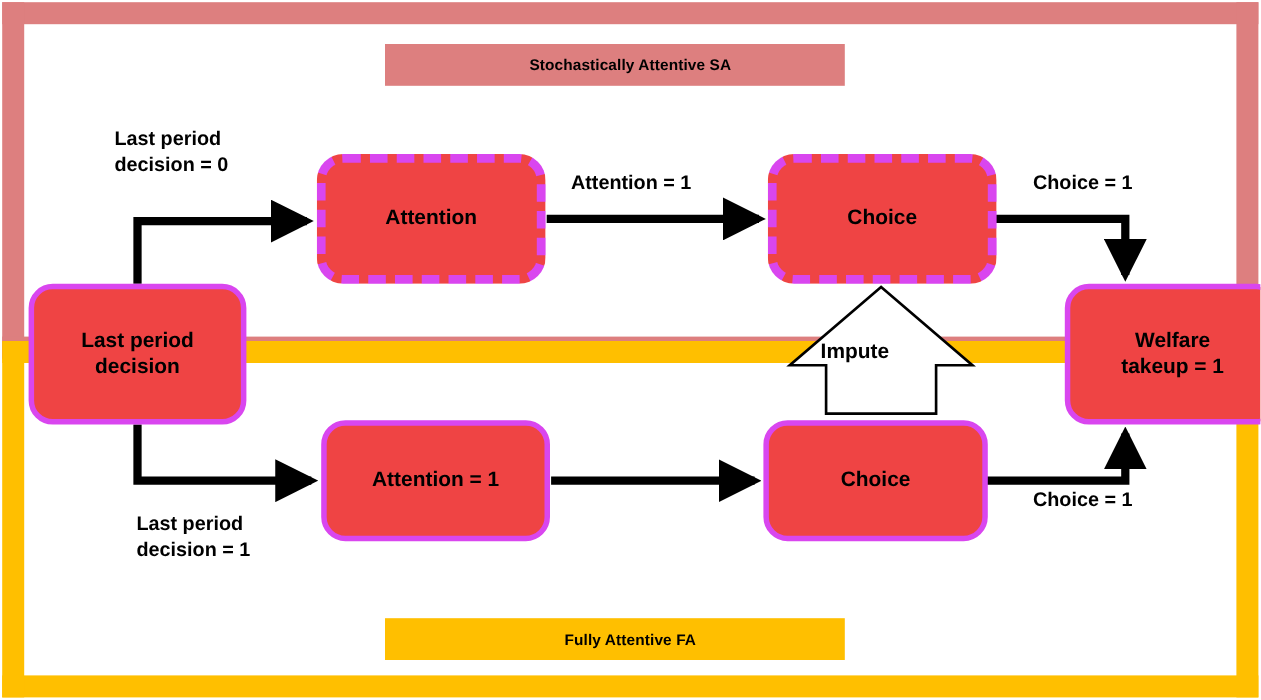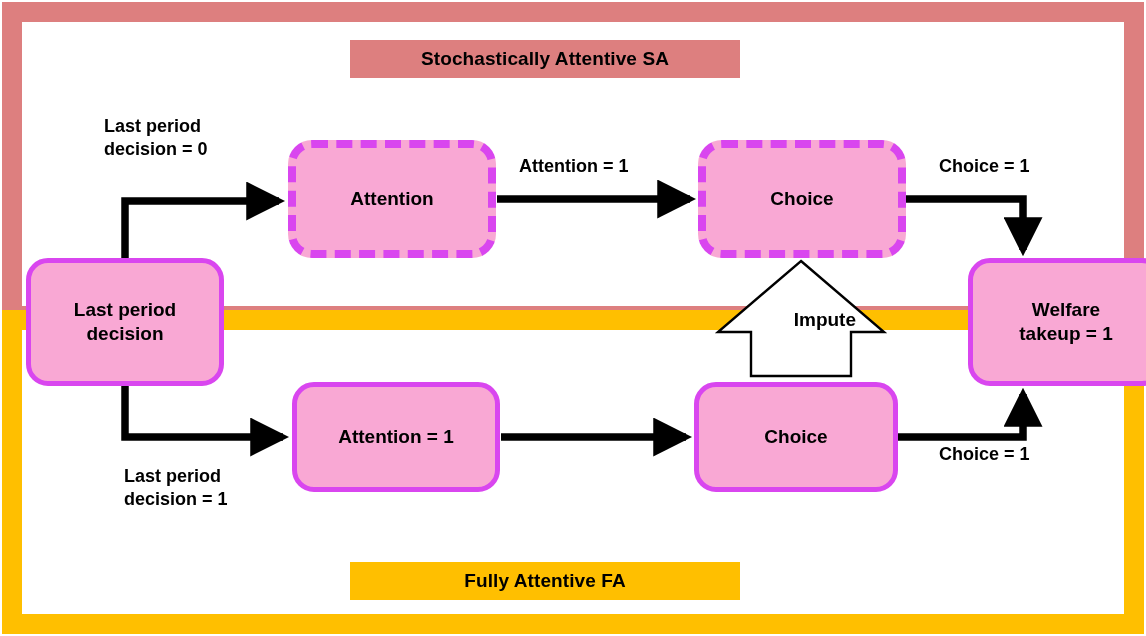--- a/index.html
+++ b/index.html
@@ -10,26 +10,26 @@
   .frame{position:absolute;box-sizing:border-box;}
   #sa-frame{left:2px;top:2px;width:1142px;height:324px;
             border:20px solid var(--sa);border-bottom:none;background:transparent;}
   #sa-band{position:absolute;left:2px;top:306px;width:1142px;height:20px;background:var(--sa);}
   #fa-frame{left:2px;top:310px;width:1142px;height:324px;
             border:20px solid var(--fa);border-top:none;background:transparent;}
   #fa-band{position:absolute;left:2px;top:310px;width:1142px;height:20px;background:var(--fa);}
 
   
   .banner{position:absolute;display:flex;align-items:center;justify-content:center;
-          font-weight:bold;font-size:19px;color:#000;letter-spacing:.1px;}
+          font-weight:bold;font-size:14px;color:#000;letter-spacing:.1px;padding-left:28px;}
   #banner-sa{left:350px;top:40px;width:390px;height:38px;background:var(--sa);}
   #banner-fa{left:350px;top:562px;width:390px;height:38px;background:var(--fa);text-align:center;}
 
   
-  .node{position:absolute;box-sizing:border-box;background:#f9a8d4;
+  .node{position:absolute;box-sizing:border-box;background:#ef4444;
         display:flex;align-items:center;justify-content:center;text-align:center;
         font-weight:bold;font-size:19px;color:#000;line-height:1.25;
         border:5px solid #d946ef;border-radius:22px;}
   .node.dashed{border-style:dashed;border-width:8px;border-radius:24px;}
 
   #n-last      {left:26px;  top:258px; width:198px;height:128px;}
   #n-att-sa    {left:288px; top:140px; width:208px;height:118px;}
   #n-choice-sa {left:698px; top:140px; width:208px;height:118px;}
   #n-welfare   {left:926px; top:258px; width:196px;height:128px;}
   #n-att-fa    {left:292px; top:382px; width:208px;height:110px;}
@@ -42,21 +42,21 @@
   #lbl-lp1   {left:124px; top:465px;}
   #lbl-att1  {left:519px; top:155px;}
   #lbl-ch1-sa{left:939px; top:155px;}
   #lbl-ch1-fa{left:939px; top:443px;}
 
   
   #wires{position:absolute;left:0;top:0;width:1146px;height:636px;pointer-events:none;}
 
   
   #lbl-impute{position:absolute;left:746px;top:309px;width:110px;
-              font-weight:bold;font-size:19px;color:#000;text-align:right;}
+              font-weight:bold;font-size:19px;color:#000;text-align:left;}
 </style>
 </head>
 <body>
 
 <div id="stage" style="--sa: #dd7f7f; --fa: #ffbf00; background: rgb(255, 255, 255);">
 
   <div class="frame" id="sa-frame"></div>
   <div class="frame" id="fa-frame"></div>
   <div id="sa-band"></div>
   <div id="fa-band"></div>

